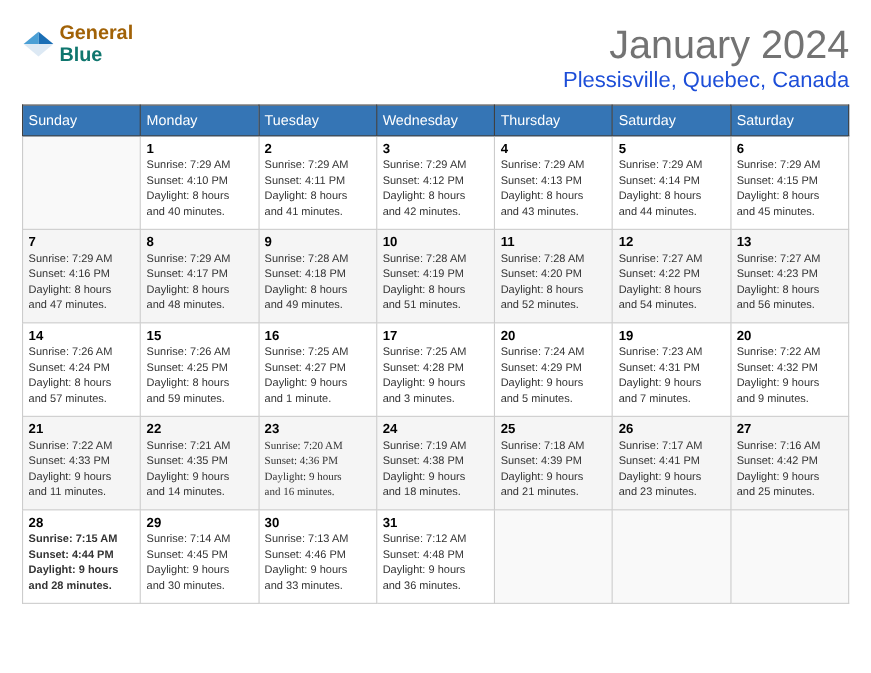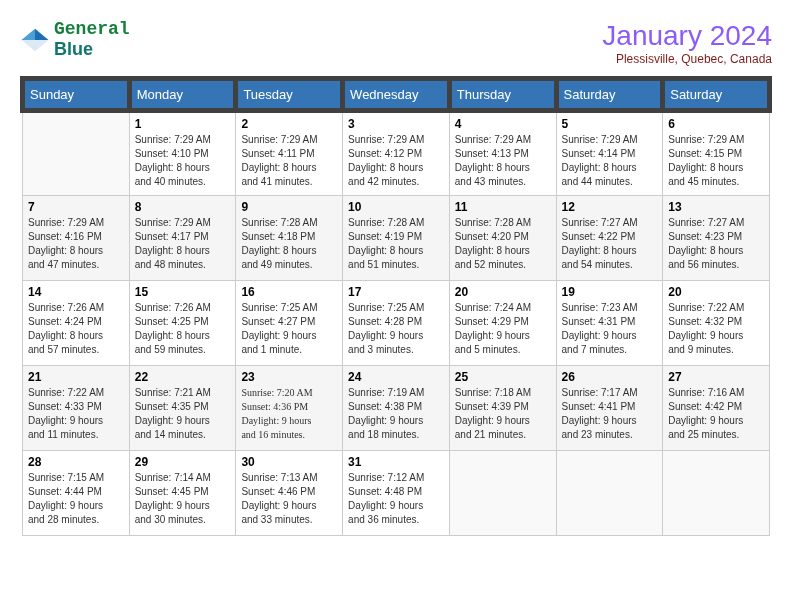--- a/index.html
+++ b/index.html
@@ -18,52 +18,52 @@
     }
     .logo {
       display: flex;
       align-items: center;
     }
     .logo-text {
       font-size: 18px;
       font-weight: bold;
       line-height: 1.1;
     }
-    .logo-text .general { color: #15803d; font-family: Liberation Mono, monospace; }
+    .logo-text .general { color: #a16207; }
     .logo-text .blue { color: #0f766e; }
     .logo-icon {
       width: 30px;
       height: 30px;
       margin-right: 4px;
     }
     .title-block {
       text-align: right;
     }
     .month-year {
-      font-size: 28px;
+      font-size: 36px;
       font-weight: normal;
-      color: #8b5cf6;
+      color: #737373;
     }
     .location {
-      font-size: 12px;
-      color: #7f1d1d;
+      font-size: 20px;
+      color: #1d4ed8;
     }
     .calendar {
       width: 100%;
       border-collapse: collapse;
       font-size: 11px;
     }
     .calendar thead tr th {
       background-color: #3575b5;
       color: #fff;
       padding: 6px 5px;
       text-align: left;
       font-size: 13px;
       font-weight: normal;
-      border: 5px solid #404040;
+      border: 1px solid #404040;
     }
     .calendar tbody tr td {
       border: 1px solid #ccc;
       padding: 4px 5px;
       vertical-align: top;
       width: calc(100% / 7);
       min-height: 80px;
       height: 85px;
     }
     .calendar tbody tr:nth-child(even) td {
@@ -315,21 +315,21 @@
           <span class="day-number">27</span>
           <div class="day-info" style="white-space: pre-line;">Sunrise: 7:16 AM
 Sunset: 4:42 PM
 Daylight: 9 hours
 and 25 minutes.</div>
         </td>
       </tr>
       <tr>
         <td>
           <span class="day-number">28</span>
-          <div class="day-info" style="white-space: pre-line;">Sunrise: 7:15 AM
+          <div class="day-info" style="white-space: pre-line; font-weight: bold;">Sunrise: 7:15 AM
 Sunset: 4:44 PM
 Daylight: 9 hours
 and 28 minutes.</div>
         </td>
         <td>
           <span class="day-number">29</span>
           <div class="day-info" style="white-space: pre-line;">Sunrise: 7:14 AM
 Sunset: 4:45 PM
 Daylight: 9 hours
 and 30 minutes.</div>

